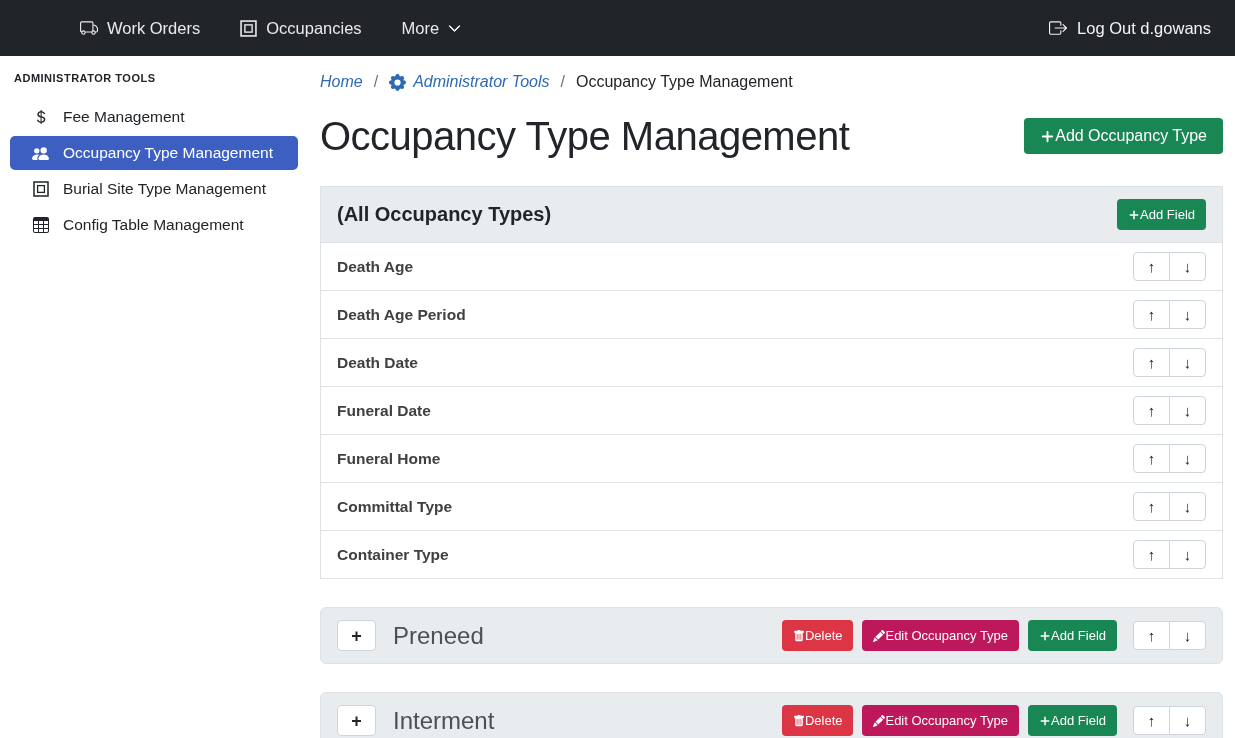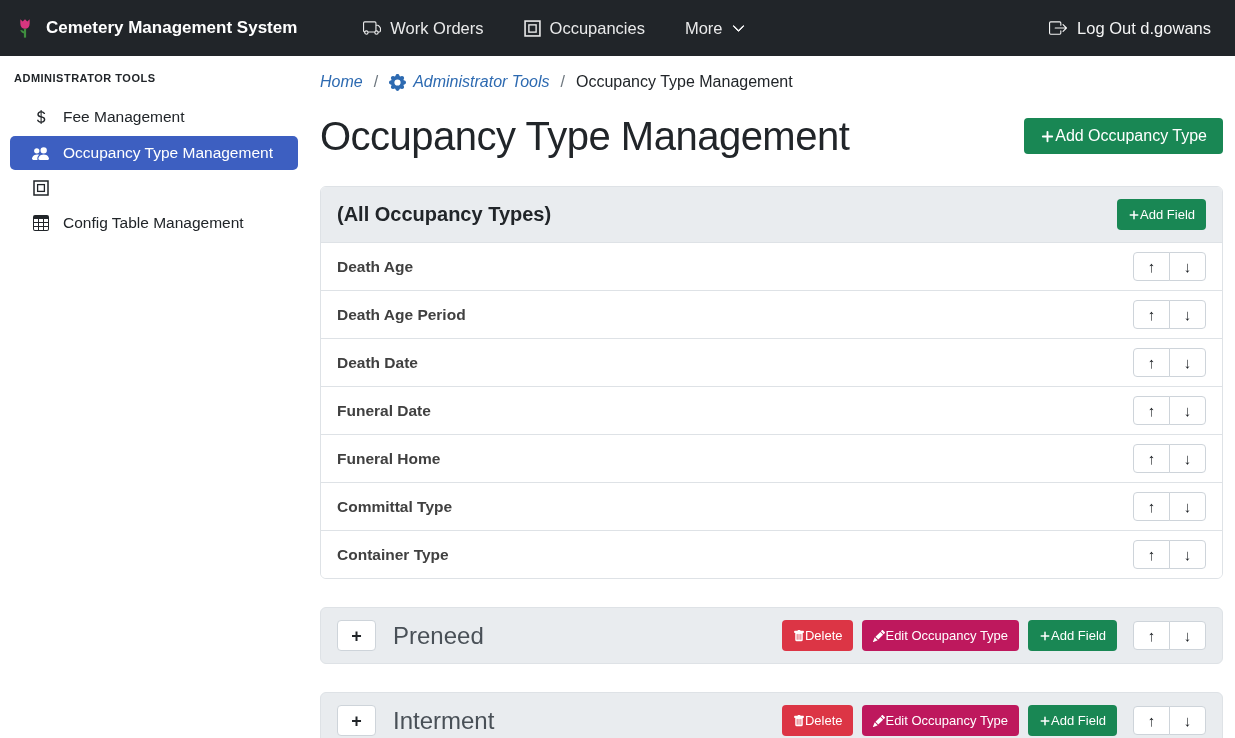--- a/index.html
+++ b/index.html
@@ -51,21 +51,21 @@
     border:none; border-radius:4px; color:#fff; cursor:pointer;
     display:inline-flex; align-items:center; font-family:inherit; white-space:nowrap;
   }
   .btn-lg { font-size:16px; padding:9px 16px; margin-top:8px; }
   .btn-sm { font-size:13px; padding:8px 11px; }
   .btn-green { background:#198754; }
   .btn-red   { background:#dc3545; }
   .btn-teal  { background:#be185d; }
 
   
-  .card { margin-top:24px; border:1px solid #dee2e6; border-radius:6px; background:#fff; overflow:hidden; }
+  .card { margin-top:24px; border:1px solid #dee2e6; border-radius:0; background:#fff; overflow:hidden; }
   .card-header {
     background:#e9ecef; padding:12px 16px;
     display:flex; align-items:center; justify-content:space-between;
   }
   .card-title { font-size:20px; font-weight:600; }
   .field-row {
     display:flex; align-items:center; justify-content:space-between;
     padding:9px 16px; border-top:1px solid #dee2e6; background:#fff;
   }
   .field-name { color:#404040; font-weight:700; font-size:15.5px; cursor:pointer; }
@@ -90,30 +90,20 @@
     display:flex; align-items:center; justify-content:center; line-height:1;
   }
   .type-name { font-size:24px; font-weight:500; color:#495057; margin-left:17px; }
   .type-actions { margin-left:auto; display:flex; align-items:center; gap:9px; }
   .type-actions .arrow-group { margin-left:7px; }
 </style>
 </head>
 <body>
 
 <div class="navbar">
-  <div class="brand">
-    <span>
-      <svg width="22" height="22" viewBox="0 0 16 16">
-        <path d="M8 8.6 L8 15" stroke="#3f8f3f" stroke-width="1.6" fill="none"></path>
-        <path d="M8 12 C6.2 12 4.8 10.8 4.6 9.4 C6.4 9.5 7.6 10.4 8 12 Z" fill="#3f8f3f"></path>
-        <path d="M4.6 1.6 L4.6 4.8 C4.6 7.3 6 8.6 8 8.6 C10 8.6 11.4 7.3 11.4 4.8 L11.4 1.6 L9.7 3.3 L8 1.6 L6.3 3.3 Z" fill="#d6367f"></path>
-      </svg>
-    </span>
-    <span>Cemetery Management System</span>
-  </div>
 
   <div class="nav-links">
     <div class="nav-item">
       <span>
         <svg width="18" height="18" viewBox="0 0 16 16" fill="rgba(255,255,255,.9)">
           <path d="M0 3.5A1.5 1.5 0 0 1 1.5 2h9A1.5 1.5 0 0 1 12 3.5V5h1.02a1.5 1.5 0 0 1 1.17.563l1.481 1.85a1.5 1.5 0 0 1 .329.938V10.5a1.5 1.5 0 0 1-1.5 1.5H14a2 2 0 1 1-4 0H5a2 2 0 1 1-3.998-.085A1.5 1.5 0 0 1 0 10.5v-7zm1.294 7.456A1.999 1.999 0 0 1 4.732 11h5.536a2.01 2.01 0 0 1 .732-.732V3.5a.5.5 0 0 0-.5-.5h-9a.5.5 0 0 0-.5.5v7a.5.5 0 0 0 .294.456zM12 10a2 2 0 0 1 1.732 1h.768a.5.5 0 0 0 .5-.5V8.35a.5.5 0 0 0-.11-.312l-1.48-1.85A.5.5 0 0 0 13.02 6H12v4zm-9 1a1 1 0 1 0 0 2 1 1 0 0 0 0-2zm9 0a1 1 0 1 0 0 2 1 1 0 0 0 0-2z"></path>
         </svg>
       </span>
       <span>Work Orders</span>
     </div>
@@ -172,20 +162,21 @@
       <span>Occupancy Type Management</span>
     </div>
 
     <div class="side-item">
       <span class="side-icon">
         <svg width="16" height="16" viewBox="0 0 16 16">
           <rect x="1" y="1" width="14" height="14" fill="none" stroke="currentColor" stroke-width="1.5"></rect>
           <rect x="4.6" y="4.6" width="6.8" height="6.8" fill="none" stroke="currentColor" stroke-width="1.3"></rect>
         </svg>
       </span>
+      <span>Burial Site Type Management</span>
     </div>
 
     <div class="side-item">
       <span class="side-icon">
         <svg width="16" height="16" viewBox="0 0 16 16" fill="currentColor">
           <path d="M0 2a2 2 0 0 1 2-2h12a2 2 0 0 1 2 2v12a2 2 0 0 1-2 2H2a2 2 0 0 1-2-2V2zm15 2h-4v3h4V4zm0 4h-4v3h4V8zm0 4h-4v3h3a1 1 0 0 0 1-1v-2zm-5 3v-3H6v3h4zm-5 0v-3H1v2a1 1 0 0 0 1 1h3zm-4-4h4V8H1v3zm0-4h4V4H1v3zm5-3v3h4V4H6zm4 4H6v3h4V8z"></path>
         </svg>
       </span>
       <span>Config Table Management</span>
     </div>

